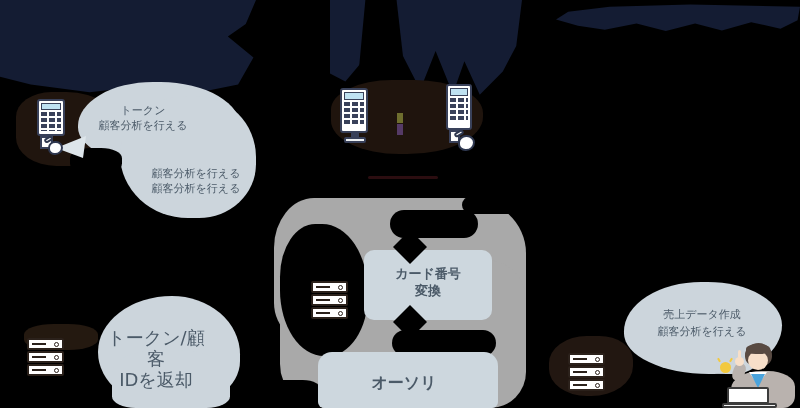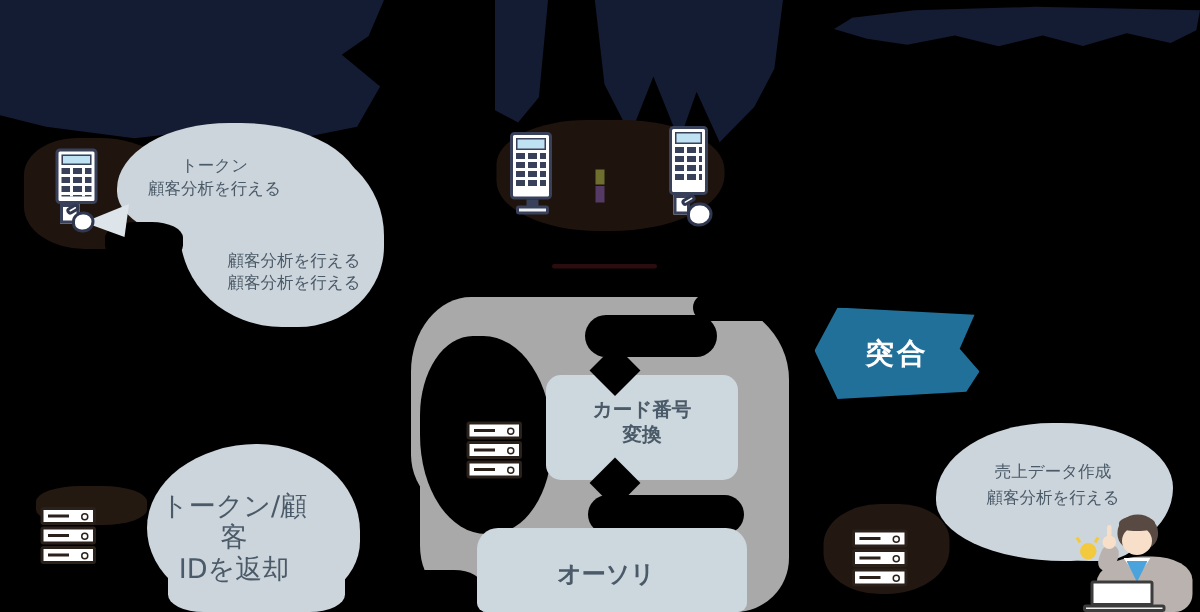--- a/index.html
+++ b/index.html
@@ -67,23 +67,20 @@
   <div class="btxt" style="left:364px;top:265px;width:128px;font-size:13px;font-weight:bold;line-height:17px;">
     <div>カード番号</div>
     <div>変換</div>
   </div>
   <div class="panel" style="left:318px;top:352px;width:180px;height:56px;border-radius:14px 14px 6px 6px;"></div>
   <div class="btxt" style="left:318px;top:373px;width:172px;font-size:16px;font-weight:bold;">オーソリ</div>
 
   <div class="diamond" style="left:398px;top:235px;"></div>
   <div class="diamond" style="left:398px;top:310px;"></div>
 
-  <div class="banner">
-    <span>突合</span>
-  </div>
 
   <div class="bubble" style="left:78px;top:82px;width:164px;height:84px;border-radius:48% 52% 40% 55% / 55% 60% 45% 48%;"></div>
   <div class="bubble" style="left:120px;top:96px;width:136px;height:122px;border-radius:50% 45% 42% 50% / 48% 50% 44% 52%;"></div>
   <div class="black" style="left:70px;top:148px;width:52px;height:26px;border-radius:40%;"></div>
   <div style="position:absolute;left:56px;top:136px;width:30px;height:22px;background:#dde5ea;clip-path:polygon(0 55%,100% 0,90% 100%);"></div>
   <div class="btxt small" style="left:82px;top:103px;width:122px;">
     <div>トークン</div>
     <div>顧客分析を行える</div>
   </div>
   <div class="btxt small" style="left:150px;top:166px;width:92px;">

